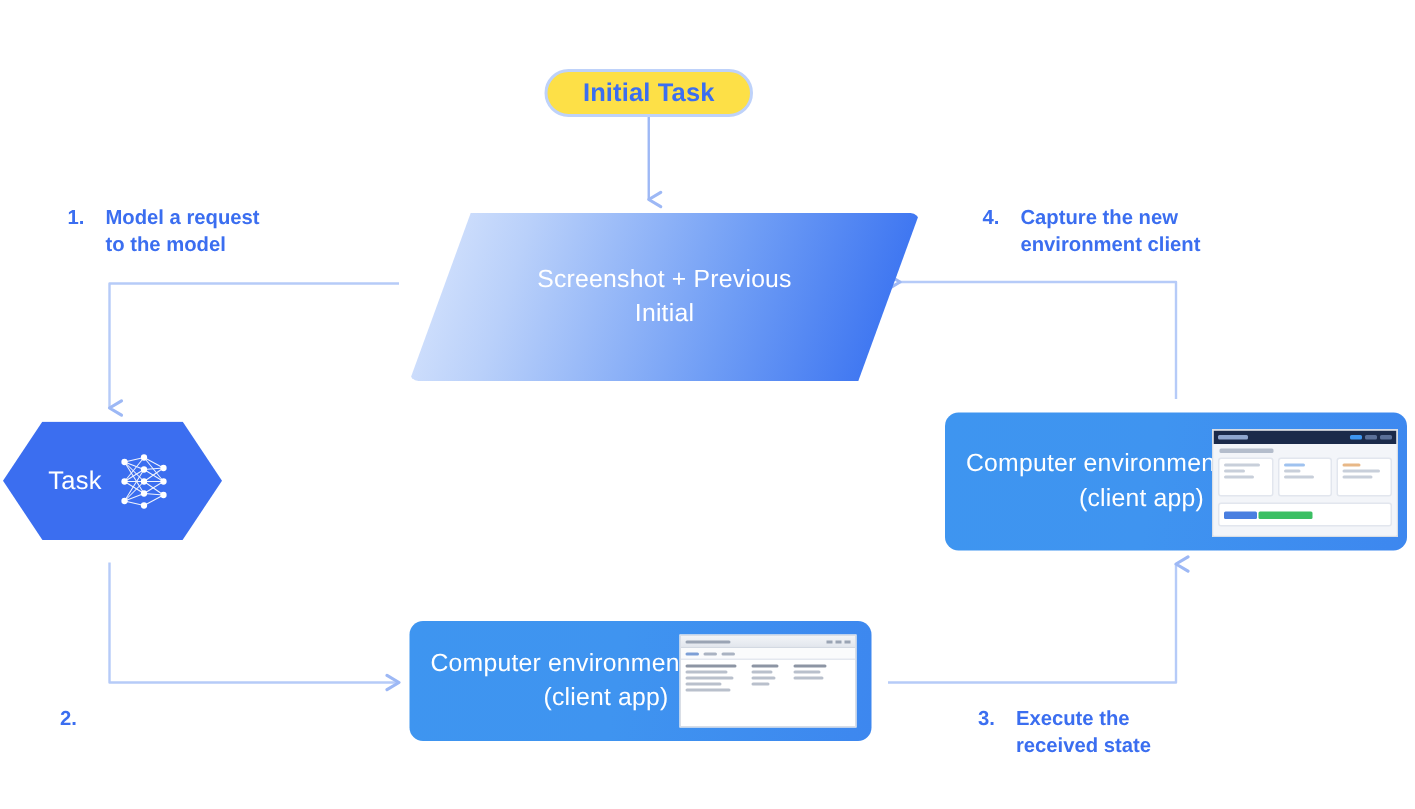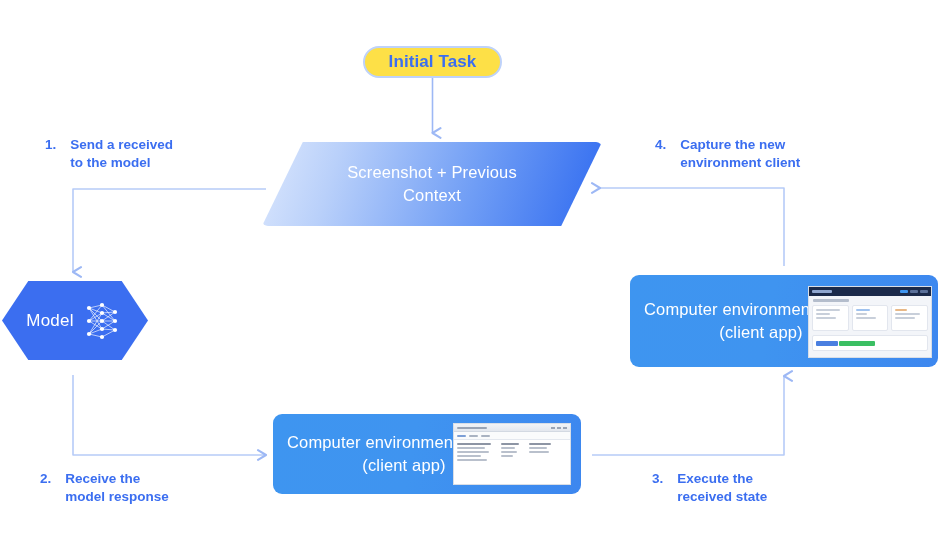--- a/index.html
+++ b/index.html
@@ -49,24 +49,24 @@
   .pill-label {
     font-size: 17px;
     font-weight: 700;
     color: #3b6ef0;
     letter-spacing: .1px;
   }
 
   
   .parallelogram {
     position: absolute;
-    left: 262px;
+    left: 273px;
     top: 142px;
     width: 340px;
-    height: 84px;
+    height: 112px;
   }
   .parallelogram .shape {
     position: absolute;
     inset: 0;
     background: linear-gradient(108deg, #dbe7fd 0%, #b9d0fa 22%, #6f9df5 62%, #2f6af0 100%);
     -webkit-clip-path: polygon(12% 0%, 100% 0%, 88% 100%, 0% 100%);
     clip-path: polygon(12% 0%, 100% 0%, 88% 100%, 0% 100%);
     border-radius: 6px;
   }
   .parallelogram .ptext {
@@ -277,28 +277,28 @@
   </svg>
 
   <div class="pill">
     <span class="pill-label">Initial Task</span>
   </div>
 
   <div class="parallelogram">
     <div class="shape"></div>
     <div class="ptext">
       <span>Screenshot + Previous</span>
-      <span>Context</span>
+      <span>Initial</span>
     </div>
   </div>
 
   <div class="hexagon">
     <div class="shape"></div>
     <div class="inner">
-      <span class="hlabel">Model</span>
+      <span class="hlabel">Task</span>
       <span>
         <svg class="nn-icon" width="44" height="44" viewBox="0 0 44 44" xmlns="http://www.w3.org/2000/svg">
           <g stroke="#ffffff" stroke-width="0.7" opacity="0.92">
             <line x1="9" y1="9" x2="22" y2="6"></line>
               <line x1="9" y1="9" x2="22" y2="14"></line>
             <line x1="9" y1="9" x2="22" y2="22"></line>
               <line x1="9" y1="9" x2="22" y2="30"></line>
             <line x1="9" y1="22" x2="22" y2="6"></line>
               <line x1="9" y1="22" x2="22" y2="14"></line>
             <line x1="9" y1="22" x2="22" y2="22"></line>
@@ -414,27 +414,25 @@
           <div class="srow dark" style="width:22px"></div>
           <div class="srow" style="width:18px"></div>
           <div class="srow" style="width:20px"></div>
         </div>
       </div>
     </div>
   </div>
 
   <div class="step step1">
     <span class="num">1.</span>
-    <span class="txt">Send a received
+    <span class="txt">Model a request
 to the model</span>
   </div>
   <div class="step step2">
     <span class="num">2.</span>
-    <span class="txt">Receive the
-model response</span>
   </div>
   <div class="step step3">
     <span class="num">3.</span>
     <span class="txt">Execute the
 received state</span>
   </div>
   <div class="step step4">
     <span class="num">4.</span>
     <span class="txt">Capture the new
 environment client</span>

